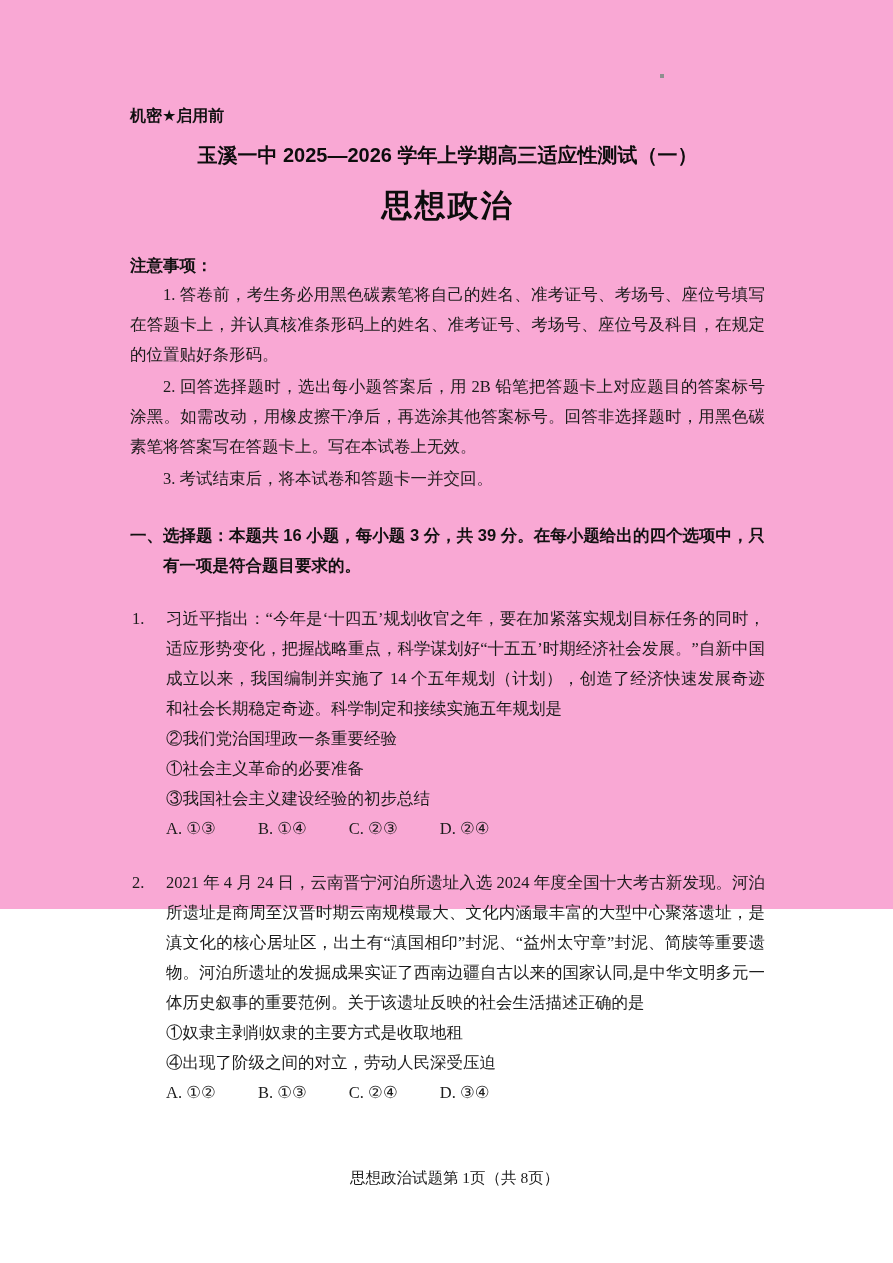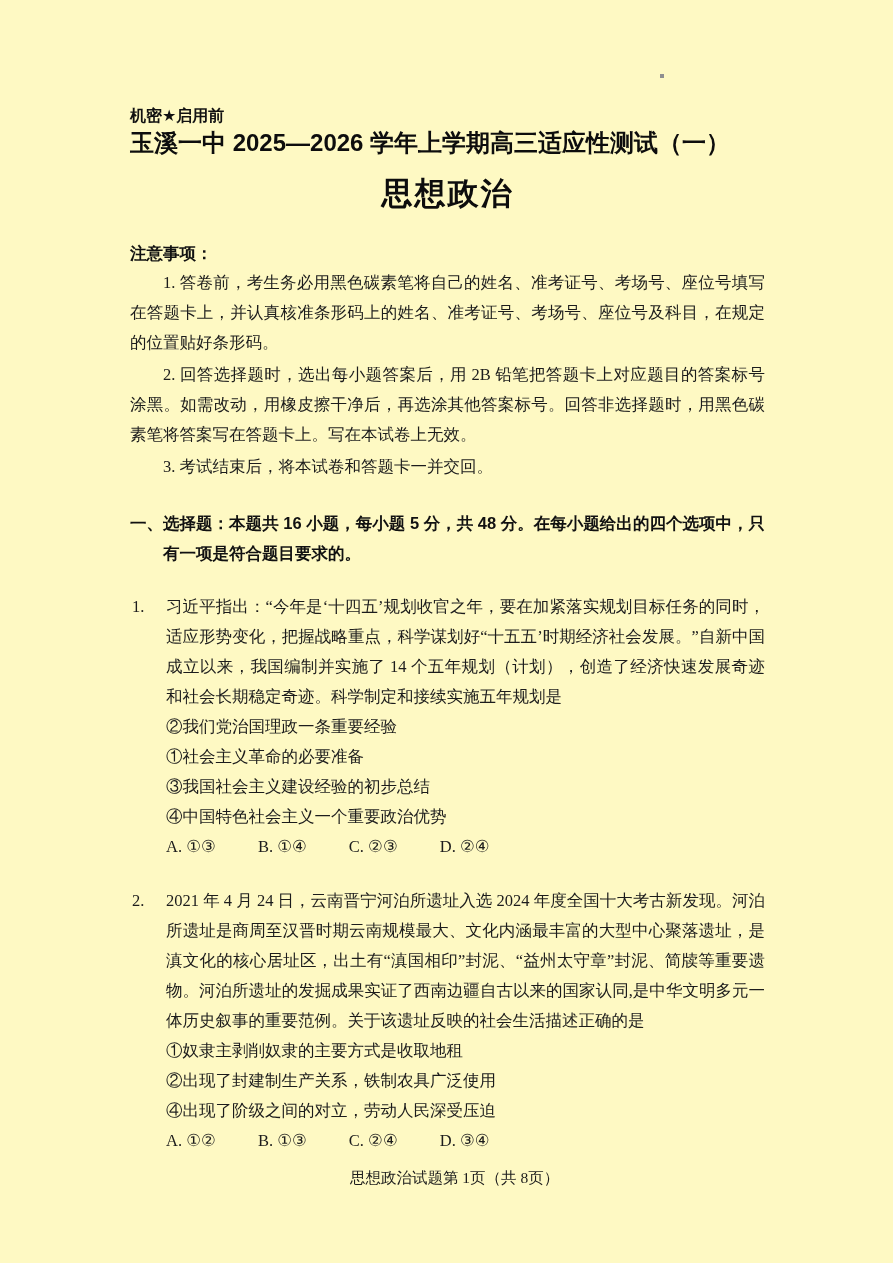--- a/index.html
+++ b/index.html
@@ -8,45 +8,46 @@
     width: 893px;
     height: 1263px;
     font-family: "Liberation Serif", "DejaVu Serif", serif;
     color: #1c1c1c;
     position: relative;
     overflow: hidden;
   }
   .page {
     position: relative;
     width: 893px;
-    height: 1263px;
-    background: #fef9c3;
+    height: 909px;
+    background: #f9a8d4;
   }
   .artifact-dot {
     position: absolute;
     left: 660px;
     top: 74px;
     width: 4px;
     height: 4px;
     background: #8f8f8f;
   }
   .content {
     padding: 106px 128px 0 130px; 
   }
   .classification {
     font-family: "Liberation Sans", "DejaVu Sans", sans-serif;
     font-size: 16px;
     font-weight: 600;
     line-height: 20px;
     color: #111;
   }
   .exam-title {
-    text-align: left;
+    margin-top: 12px;
+    text-align: center;
     font-family: "Liberation Sans", "DejaVu Sans", sans-serif;
-    font-size: 24px;
+    font-size: 20px;
     font-weight: 700;
     line-height: 34px;
     color: #0d0d0d;
     white-space: nowrap;
   }
   .subject-title {
     margin-top: 12px;
     text-align: center;
     font-family: "Liberation Sans", "DejaVu Sans", sans-serif;
     font-size: 31px;
@@ -139,42 +140,40 @@
     <div class="subject-title">思想政治</div>
 
     <div class="notice-heading">注意事项：</div>
 
     <p class="para">1. 答卷前，考生务必用黑色碳素笔将自己的姓名、准考证号、考场号、座位号填写在答题卡上，并认真核准条形码上的姓名、准考证号、考场号、座位号及科目，在规定的位置贴好条形码。</p>
 
     <p class="para">2. 回答选择题时，选出每小题答案后，用 2B 铅笔把答题卡上对应题目的答案标号涂黑。如需改动，用橡皮擦干净后，再选涂其他答案标号。回答非选择题时，用黑色碳素笔将答案写在答题卡上。写在本试卷上无效。</p>
 
     <p class="para">3. 考试结束后，将本试卷和答题卡一并交回。</p>
 
-    <div class="section-heading">一、选择题：本题共 16 小题，每小题 5 分，共 48 分。在每小题给出的四个选项中，只有一项是符合题目要求的。</div>
+    <div class="section-heading">一、选择题：本题共 16 小题，每小题 3 分，共 39 分。在每小题给出的四个选项中，只有一项是符合题目要求的。</div>
 
     <div class="question">
       <span class="q-num">1.</span>
       <div class="q-stem">习近平指出：“今年是‘十四五’规划收官之年，要在加紧落实规划目标任务的同时，适应形势变化，把握战略重点，科学谋划好“十五五’时期经济社会发展。”自新中国成立以来，我国编制并实施了 14 个五年规划（计划），创造了经济快速发展奇迹和社会长期稳定奇迹。科学制定和接续实施五年规划是</div>
       <div class="q-choice">②我们党治国理政一条重要经验</div>
       <div class="q-choice">①社会主义革命的必要准备</div>
       <div class="q-choice">③我国社会主义建设经验的初步总结</div>
-      <div class="q-choice">④中国特色社会主义一个重要政治优势</div>
       <div class="q-options">
         <span class="option">A. ①③</span>
         <span class="option">B. ①④</span>
         <span class="option">C. ②③</span>
         <span class="option">D. ②④</span>
       </div>
     </div>
 
     <div class="question">
       <span class="q-num">2.</span>
       <div class="q-stem">2021 年 4 月 24 日，云南晋宁河泊所遗址入选 2024 年度全国十大考古新发现。河泊所遗址是商周至汉晋时期云南规模最大、文化内涵最丰富的大型中心聚落遗址，是滇文化的核心居址区，出土有“滇国相印”封泥、“益州太守章”封泥、简牍等重要遗物。河泊所遗址的发掘成果实证了西南边疆自古以来的国家认同,是中华文明多元一体历史叙事的重要范例。关于该遗址反映的社会生活描述正确的是</div>
       <div class="q-choice">①奴隶主剥削奴隶的主要方式是收取地租</div>
-      <div class="q-choice">②出现了封建制生产关系，铁制农具广泛使用</div>
       <div class="q-choice">④出现了阶级之间的对立，劳动人民深受压迫</div>
       <div class="q-options">
         <span class="option">A. ①②</span>
         <span class="option">B. ①③</span>
         <span class="option">C. ②④</span>
         <span class="option">D. ③④</span>
       </div>
     </div>
 
   </div>

